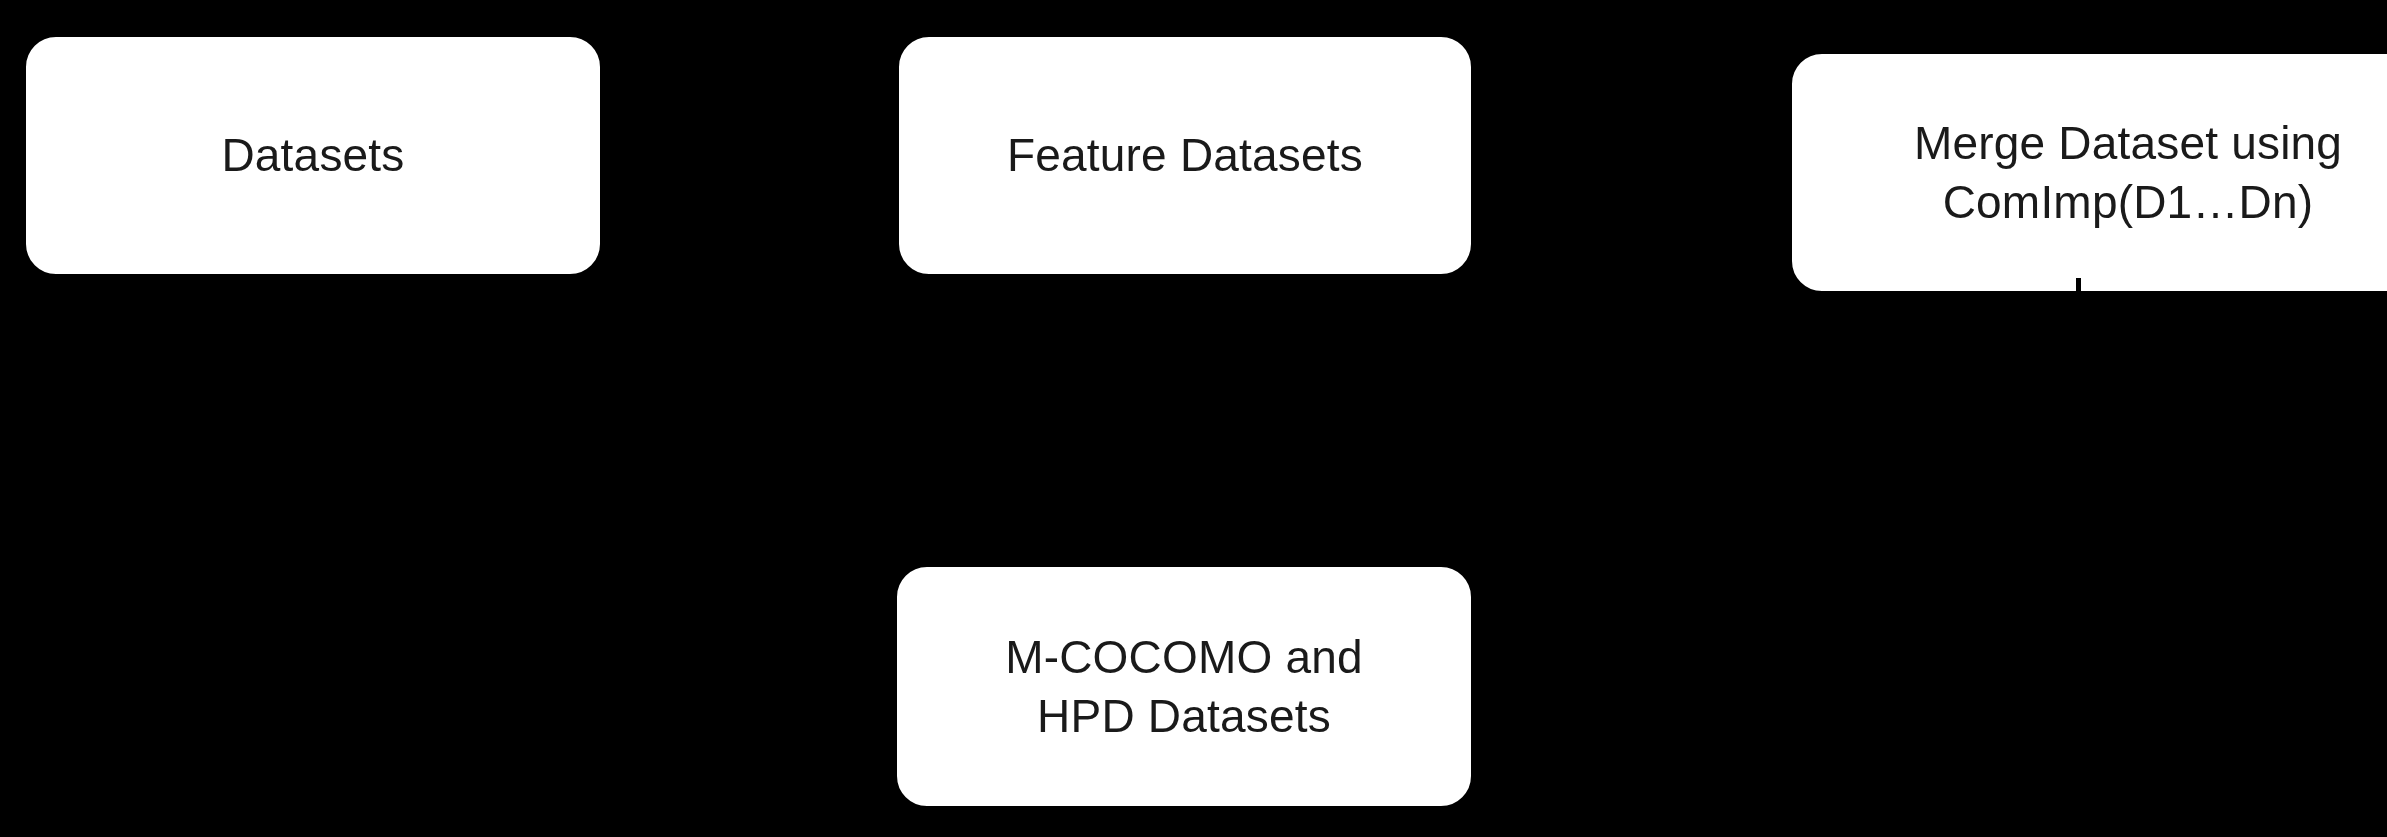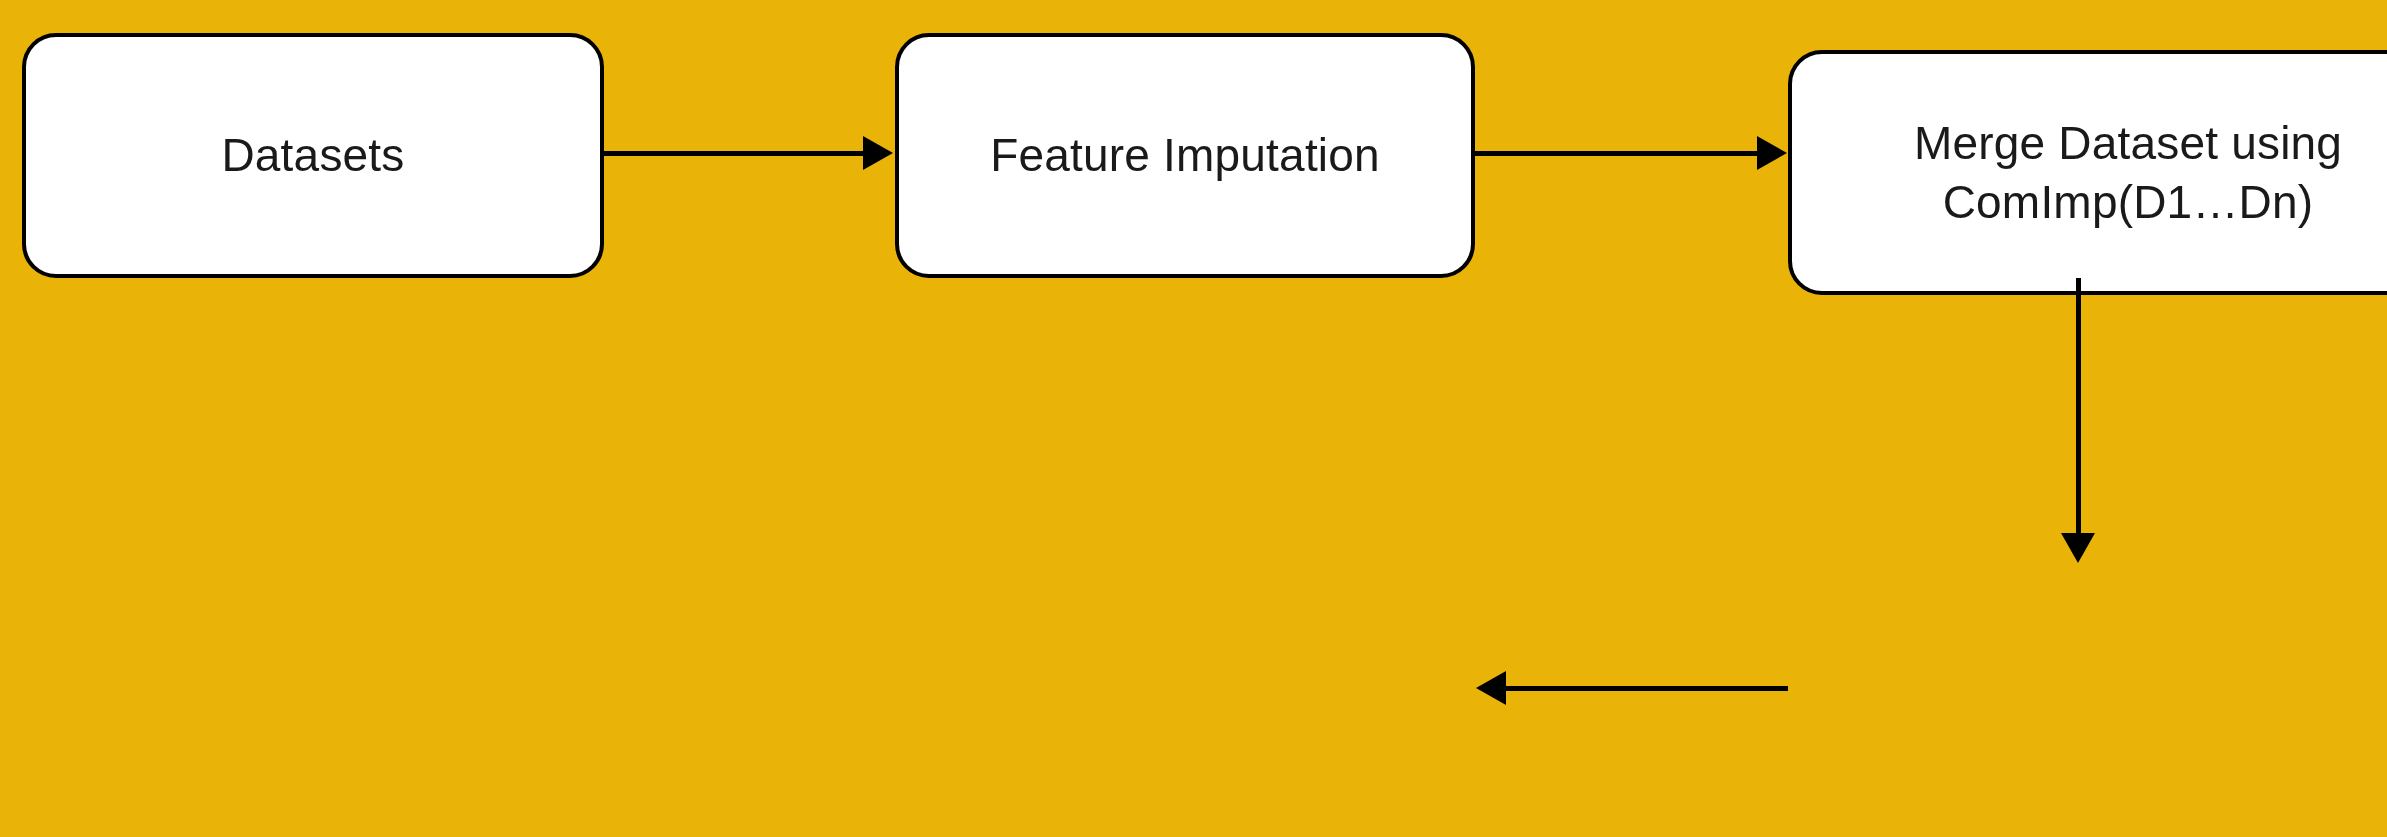--- a/index.html
+++ b/index.html
@@ -4,21 +4,21 @@
 <style>
   html, body {
     margin: 0;
     padding: 0;
     background: #ffffff;
   }
   #canvas {
     position: relative;
     width: 2387px;
     height: 837px;
-    background: #eab308;
+    background: #000000;
     font-family: "Liberation Sans", sans-serif;
     overflow: hidden;
   }
   .node {
     position: absolute;
     box-sizing: border-box;
     border: 4px solid #000000;
     border-radius: 34px;
     background: #ffffff;
     display: flex;
@@ -78,21 +78,21 @@
   <div class="node" style="left:22px; top:33px; width:582px; height:245px;">
     <span class="node-label">Datasets</span>
   </div>
 
   <div class="edge">
     <div class="edge-line-h" style="left:604px; top:151px; width:262px;"></div>
     <div class="arrowhead arrow-right" style="left:863px; top:136px;"></div>
   </div>
 
   <div class="node" style="left:895px; top:33px; width:580px; height:245px;">
-    <span class="node-label">Feature Imputation</span>
+    <span class="node-label">Feature Datasets</span>
   </div>
 
   <div class="edge">
     <div class="edge-line-h" style="left:1475px; top:151px; width:285px;"></div>
     <div class="arrowhead arrow-right" style="left:1757px; top:136px;"></div>
   </div>
 
   <div class="node" style="left:1788px; top:50px; width:680px; height:245px;">
     <span class="node-label">Merge Dataset using
 ComImp(D1…Dn)</span>
@@ -102,14 +102,18 @@
     <div class="edge-line-v" style="left:2076px; top:278px; height:258px;"></div>
     <div class="arrowhead arrow-down" style="left:2061px; top:533px;"></div>
   </div>
 
 
   <div class="edge">
     <div class="edge-line-h" style="left:1506px; top:686px; width:282px;"></div>
     <div class="arrowhead arrow-left" style="left:1476px; top:671px;"></div>
   </div>
 
+  <div class="node" style="left:893px; top:563px; width:582px; height:247px;">
+    <span class="node-label">M-COCOMO and
+HPD Datasets</span>
+  </div>
 
 </div>
 
 </body></html>

